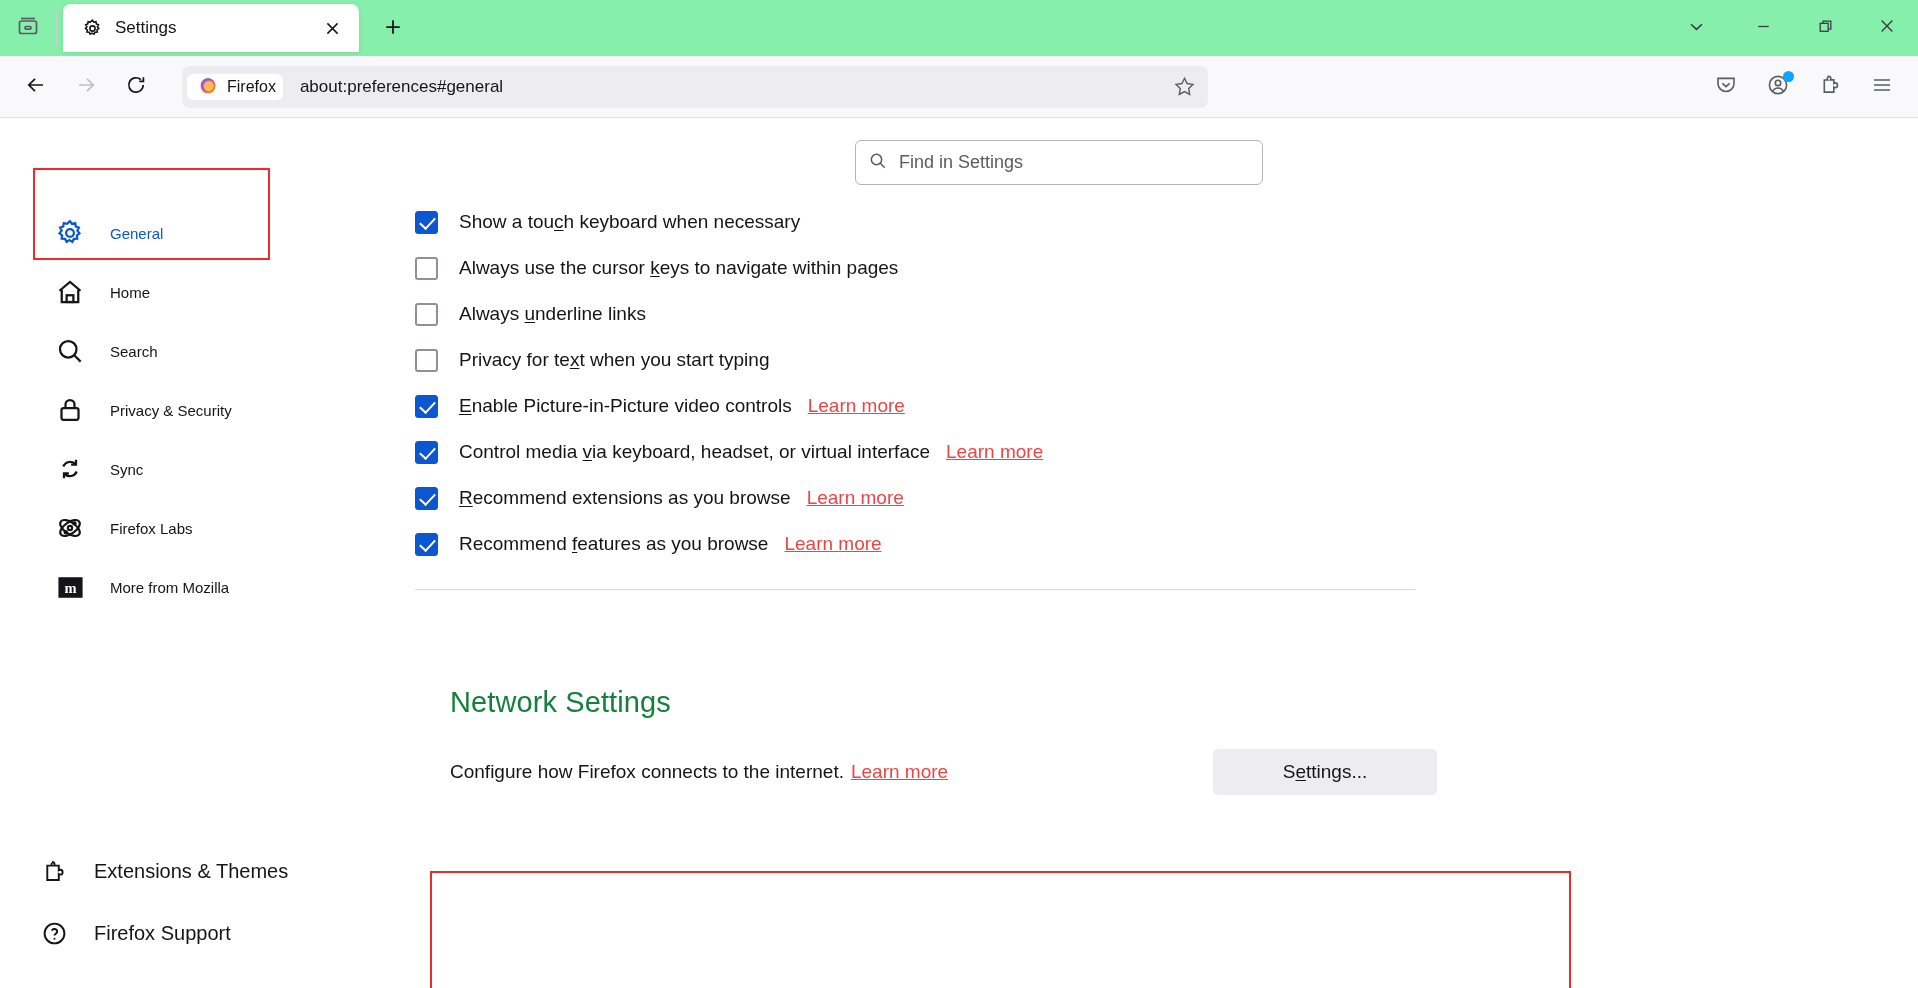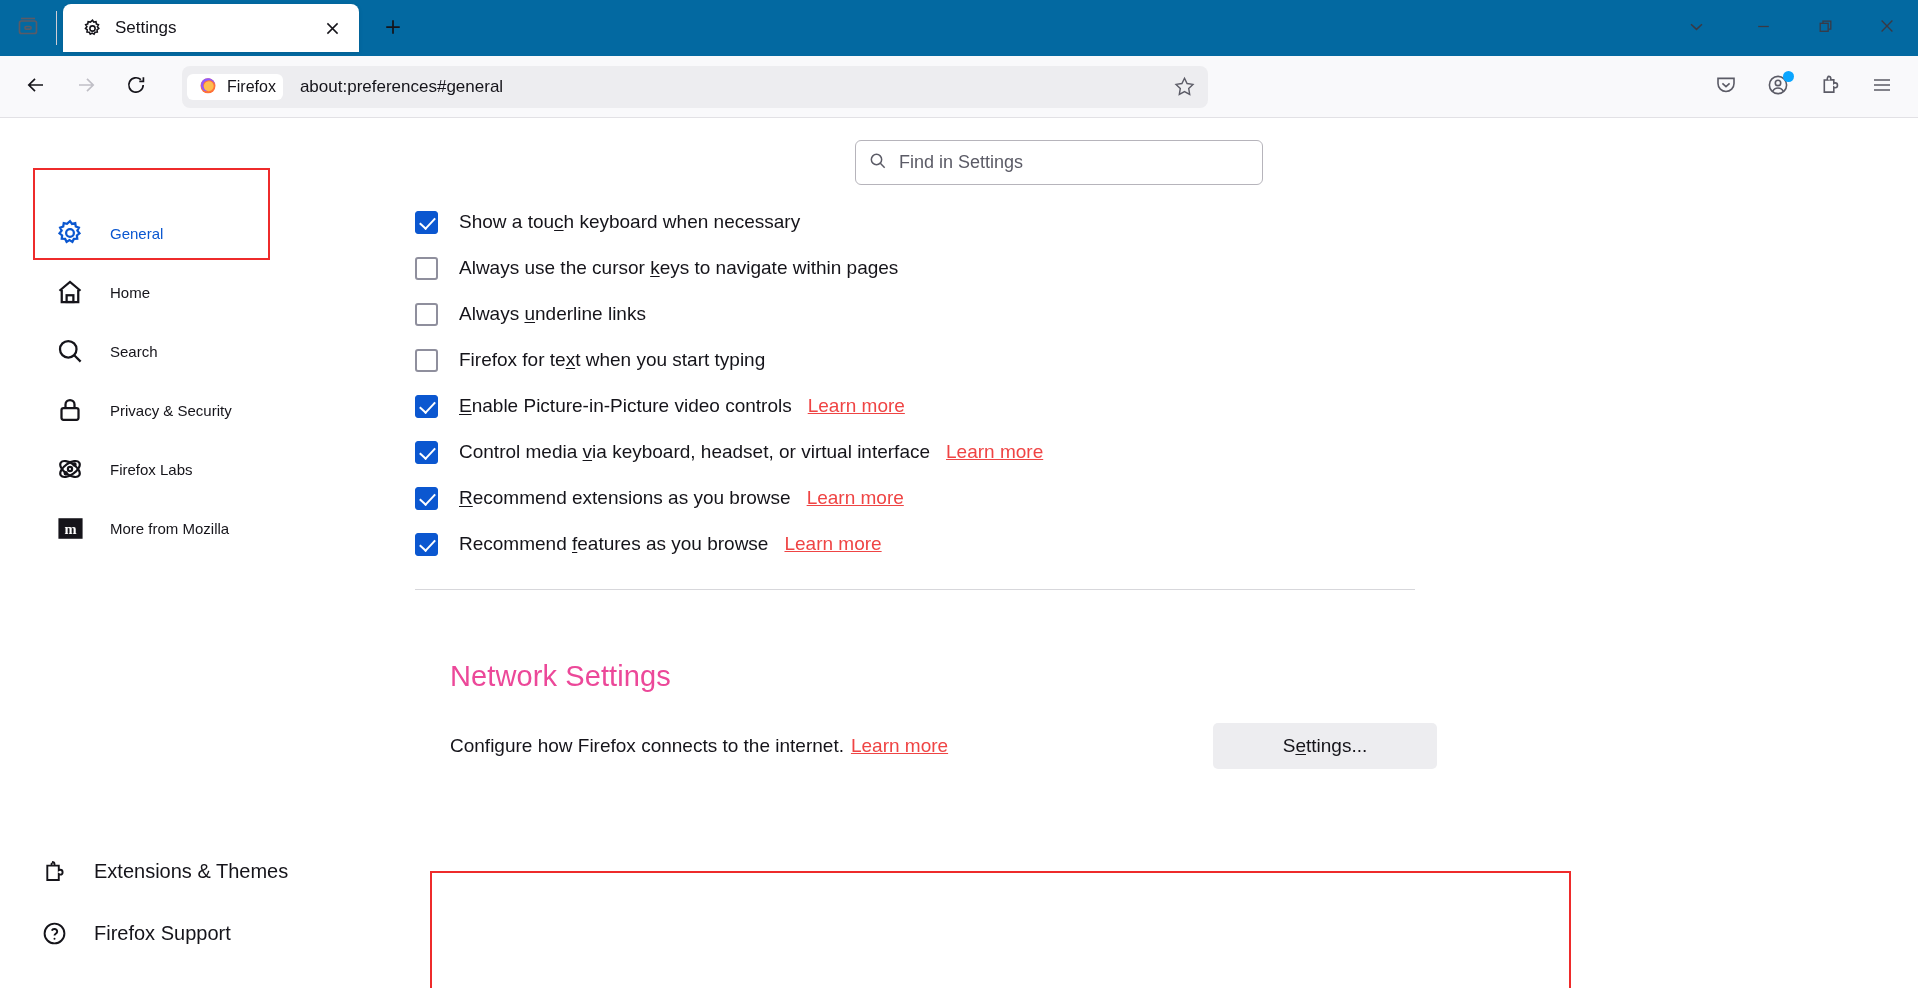--- a/index.html
+++ b/index.html
@@ -6,21 +6,21 @@
   html, body {
     width: 1918px; height: 988px;
     font-family: "Liberation Sans", sans-serif;
     background: #ffffff;
     overflow: hidden;
   }
 
   
   .titlebar {
     height: 56px;
-    background: #0369a1;
+    background: #86efac;
     display: flex;
     align-items: flex-end;
     position: relative;
   }
   .fxview-btn {
     width: 56px; height: 56px;
     display: flex; align-items: center; justify-content: center;
     flex: 0 0 auto;
   }
   .tabstrip-sep {
@@ -229,22 +229,23 @@
     width: 1000px;
   }
 
   .netsec {
     margin-top: 38px;
     width: 1148px;
     position: relative;
     padding: 32px 0 0 35px;
   }
   .netsec h2 {
-    font-size: 29px; font-weight: 400; color: #ec4899;
+    font-size: 29px; font-weight: 400; color: #15803d;
     letter-spacing: .1px;
+    margin-top: 26px;
   }
   .netrow {
     display: flex; align-items: center;
     margin-top: 30px;
     width: 1080px;
   }
   .netdesc { font-size: 19px; color: #15141a; white-space: nowrap; }
   .netdesc .learn { margin-left: 7px; }
   .btn {
     margin-left: auto;
@@ -466,20 +467,31 @@
     <div class="nav-item">
       <span class="ic">
         <svg width="30" height="30" viewBox="0 0 24 24" fill="none" stroke="#15141a" stroke-width="1.8">
           <rect x="5.2" y="10.4" width="13.6" height="9.4" rx="1.6"></rect>
           <path d="M8.4 10.4V7.6a3.6 3.6 0 0 1 7.2 0v2.8"></path>
         </svg>
       </span>
       <span class="lbl">Privacy &amp; Security</span>
     </div>
 
+    <div class="nav-item">
+      <span class="ic">
+        <svg width="30" height="30" viewBox="0 0 24 24" fill="none" stroke="#15141a" stroke-width="1.8">
+          <path d="M16.6 8.3A6 6 0 0 0 6.6 10"></path>
+          <path d="M7.4 15.7a6 6 0 0 0 10-1.7"></path>
+          <path d="M16.8 4.6v3.9h-3.9"></path>
+          <path d="M7.2 19.4v-3.9h3.9"></path>
+        </svg>
+      </span>
+      <span class="lbl">Sync</span>
+    </div>
 
     <div class="nav-item">
       <span class="ic">
         <svg width="30" height="30" viewBox="0 0 24 24" fill="none" stroke="#15141a" stroke-width="1.7">
           <ellipse cx="12" cy="12" rx="9" ry="4.6" transform="rotate(-35 12 12)"></ellipse>
           <ellipse cx="12" cy="12" rx="9" ry="4.6" transform="rotate(35 12 12)"></ellipse>
           <circle cx="12" cy="12" r="1.7"></circle>
           <circle cx="15.6" cy="8.3" r=".9" fill="#15141a"></circle>
           <circle cx="8.6" cy="15.4" r=".9" fill="#15141a"></circle>
         </svg>
@@ -547,21 +559,21 @@
         <span class="chk-label"><span>Always use the cursor </span><u>k</u><span>eys to navigate within pages</span></span>
       </div>
 
       <div class="chk-row">
         <span class="chk off"></span>
         <span class="chk-label"><span>Always </span><u>u</u><span>nderline links</span></span>
       </div>
 
       <div class="chk-row">
         <span class="chk off"></span>
-        <span class="chk-label"><span>Firefox for te</span><u>x</u><span>t when you start typing</span></span>
+        <span class="chk-label"><span>Privacy for te</span><u>x</u><span>t when you start typing</span></span>
       </div>
 
       <div class="chk-row">
         <span class="chk on"></span>
         <span class="chk-label"><u>E</u><span>nable Picture-in-Picture video controls</span></span>
         <a class="learn" href="#">Learn more</a>
       </div>
 
       <div class="chk-row">
         <span class="chk on"></span>

